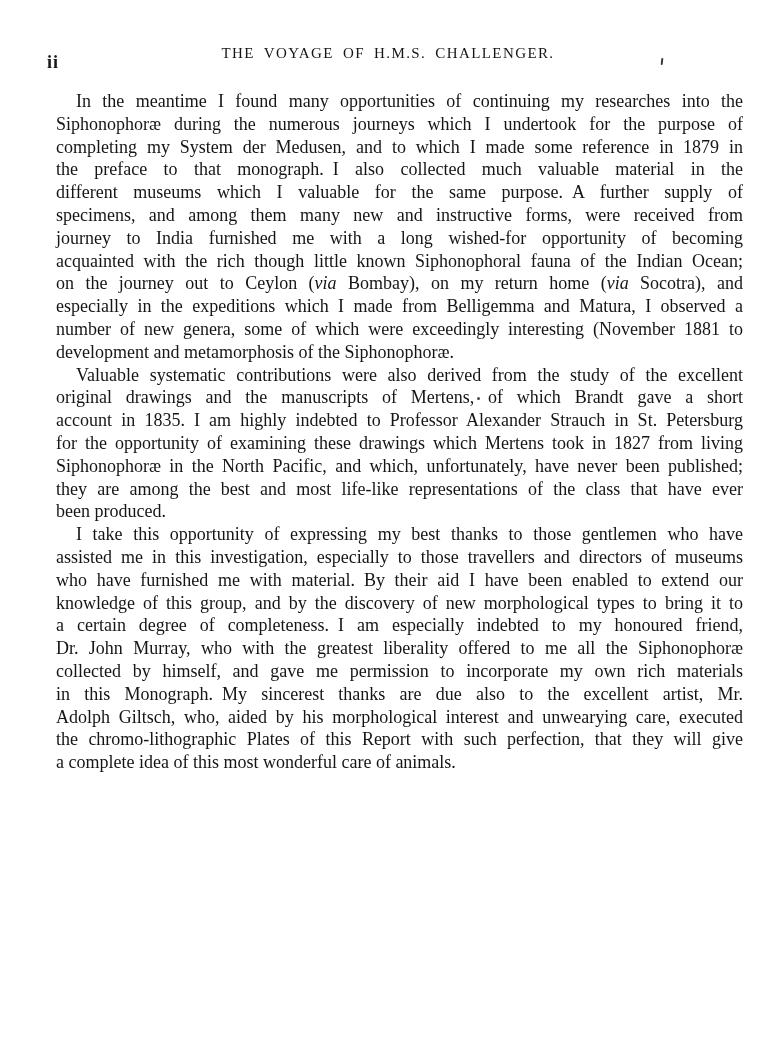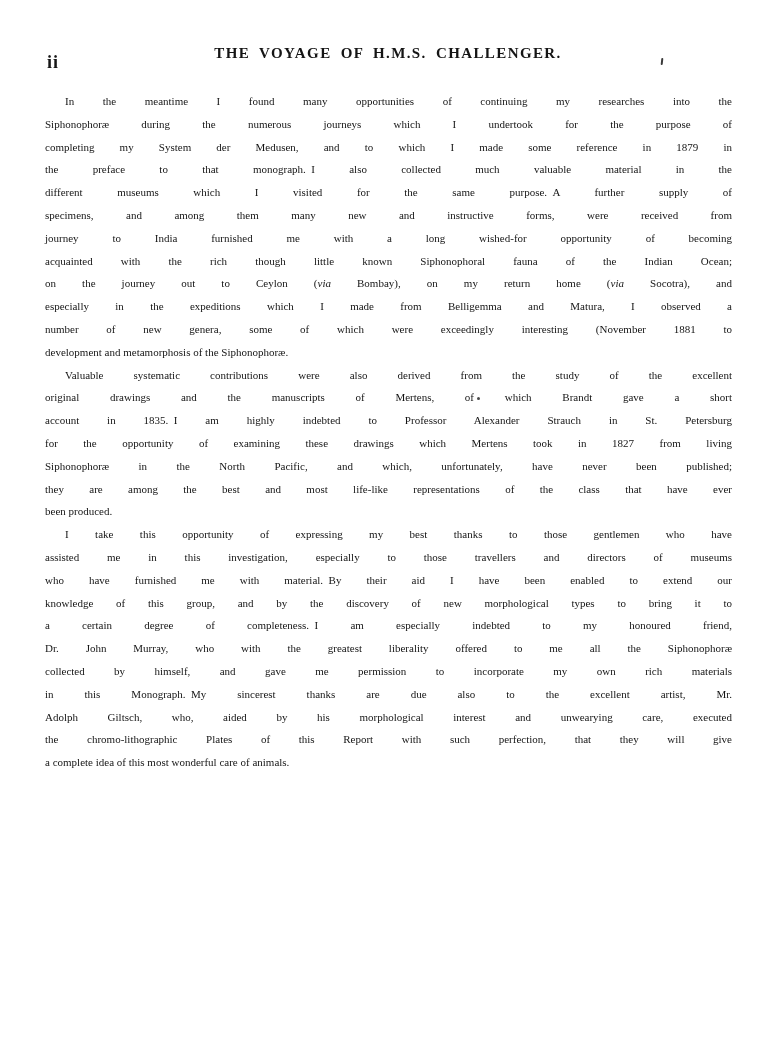--- a/index.html
+++ b/index.html
@@ -17,29 +17,29 @@
     font-size: 18px;
     font-weight: bold;
     letter-spacing: 1px;
   }
   .running-title {
     position: absolute;
     top: 45px; left: 0;
     width: 100%;
     text-align: center;
     font-size: 15px;
-    font-weight: bold;
+    font-weight: normal;
     letter-spacing: 1.4px;
     word-spacing: 4px;
   }
   .body-text {
     position: absolute;
-    left: 45px; top: 90px;
+    left: 56px; top: 90px;
     width: 687px;
-    font-size: 11px;
+    font-size: 18px;
     line-height: 22.8px;
   }
   .line {
     text-align: justify;
     text-align-last: justify;
   }
   .line.last {
     text-align-last: left;
   }
   .line.indent {
@@ -67,21 +67,21 @@
 
 <div class="page-number">ii</div>
 
 <div class="running-title">THE VOYAGE OF H.M.S. CHALLENGER.</div>
 
 <div class="body-text" id="body-text">
     <div class="line indent"><span>In the meantime I found many opportunities of continuing my researches into the</span></div>
     <div class="line"><span>Siphonophoræ during the numerous journeys which I undertook for the purpose of</span></div>
     <div class="line"><span>completing my System der Medusen, and to which I made some reference in 1879 in</span></div>
     <div class="line"><span>the preface to that monograph. I also collected much valuable material in the</span></div>
-    <div class="line"><span>different museums which I visited for the same purpose. A further supply of</span></div>
+    <div class="line"><span>different museums which I valuable for the same purpose. A further supply of</span></div>
     <div class="line"><span>specimens, and among them many new and instructive forms, were received from</span></div>
     <div class="line"><span>journey to India furnished me with a long wished-for opportunity of becoming</span></div>
     <div class="line"><span>acquainted with the rich though little known Siphonophoral fauna of the Indian Ocean;</span></div>
     <div class="line"><span>on the journey out to Ceylon (</span><span class="it">via</span><span> Bombay), on my return home (</span><span class="it">via</span><span> Socotra), and</span></div>
     <div class="line"><span>especially in the expeditions which I made from Belligemma and Matura, I observed a</span></div>
     <div class="line"><span>number of new genera, some of which were exceedingly interesting (November 1881 to</span></div>
     <div class="line last"><span>development and metamorphosis of the Siphonophoræ.</span></div>
     <div class="line indent"><span>Valuable systematic contributions were also derived from the study of the excellent</span></div>
     <div class="line"><span>original drawings and the manuscripts of Mertens, of which Brandt gave a short</span></div>
     <div class="line"><span>account in 1835. I am highly indebted to Professor Alexander Strauch in St. Petersburg</span></div>

